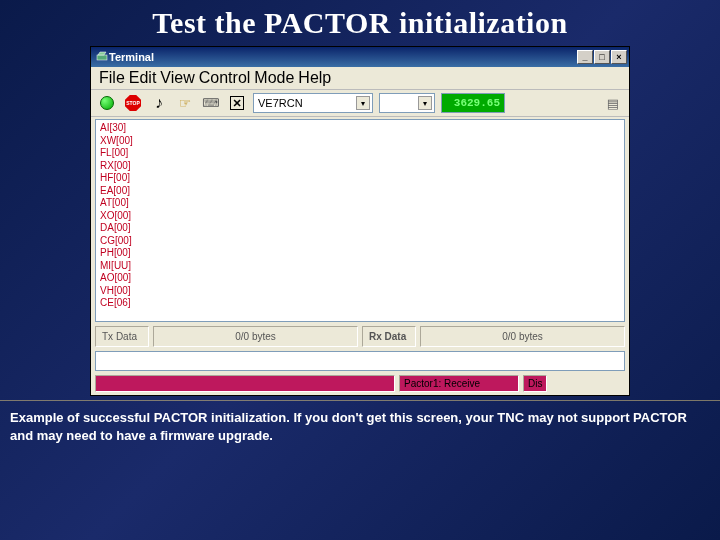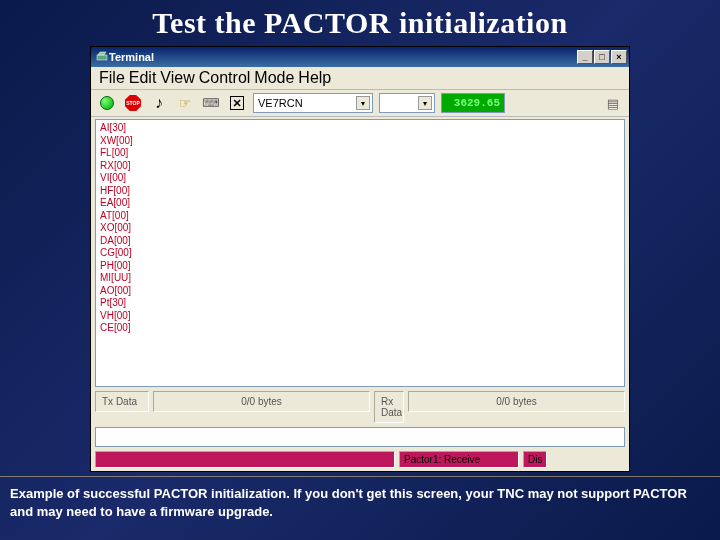--- a/index.html
+++ b/index.html
@@ -92,21 +92,21 @@
   }
   .combo .dd { width:14px; height:14px; background:#ece9d8; border:1px solid #999; margin-left:4px; display:flex; align-items:center; justify-content:center; font-size:8px; }
   .combo.call { width:120px; }
   .combo.freq { width:64px; background:#0a0; color:#7f7; font-weight:bold; justify-content:flex-end; padding-right:4px; font-family: "Courier New", monospace; }
   .combo.empty { width:56px; }
   .doc-icon { font-size:13px; color:#666; margin-left:auto; margin-right:4px; }
   .main-area {
     background:#fff;
     border:1px solid #7f9db9;
     margin: 2px 4px;
-    height: 268px;
+    height: 203px;
     padding: 2px 4px;
     font-family: Arial, sans-serif;
     font-size: 10px;
     color: #c00020;
     line-height: 1.25;
     overflow: hidden;
   }
   .status-row {
     display:flex;
     gap: 4px;
@@ -116,21 +116,21 @@
   .status-row .panel {
     border: 1px solid #aca899;
     border-right-color:#fff; border-bottom-color:#fff;
     background:#ece9d8;
     padding: 4px 6px;
     font-size:10px;
     color:#555;
   }
   .tx-label { width:54px; }
   .bytes { flex:1; text-align:center; color:#000; }
-  .rx-label { width:30px; }
+  .rx-label { width:54px;font-weight:bold; }
   .inputbar {
     margin: 2px 4px 2px 4px;
     height: 20px;
     background:#fff;
     border:1px solid #7f9db9;
   }
   .bottom-status {
     display:flex;
     padding: 2px 4px 3px 4px;
     gap:4px;
@@ -208,33 +208,31 @@
       <span>3629.65</span>
     </div>
     <span class="doc-icon">▤</span>
   </div>
 
   <div class="main-area" id="term-lines">
       <div>AI[30]</div>
       <div>XW[00]</div>
       <div>FL[00]</div>
       <div>RX[00]</div>
-      <div>VI[00]</div>
       <div>HF[00]</div>
       <div>EA[00]</div>
       <div>AT[00]</div>
       <div>XO[00]</div>
       <div>DA[00]</div>
       <div>CG[00]</div>
       <div>PH[00]</div>
       <div>MI[UU]</div>
       <div>AO[00]</div>
-      <div>Pt[30]</div>
       <div>VH[00]</div>
-      <div>CE[00]</div>
+      <div>CE[06]</div>
     </div>
 
   <div class="status-row">
     <div class="panel tx-label">Tx Data</div>
     <div class="panel bytes">0/0 bytes</div>
     <div class="panel rx-label">Rx Data</div>
     <div class="panel bytes">0/0 bytes</div>
   </div>
 
   <div class="inputbar"></div>

